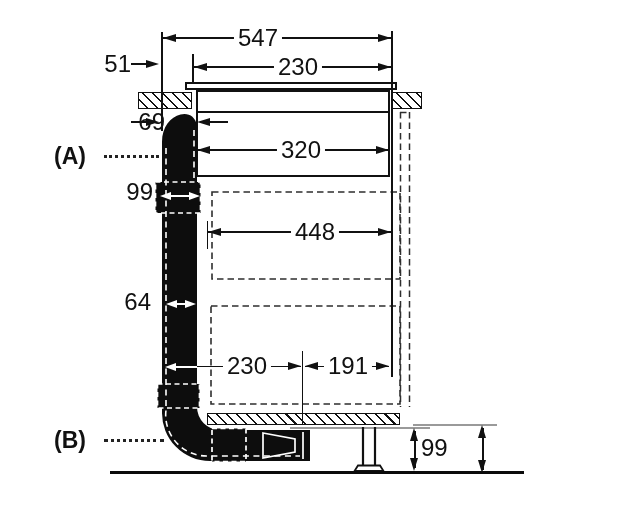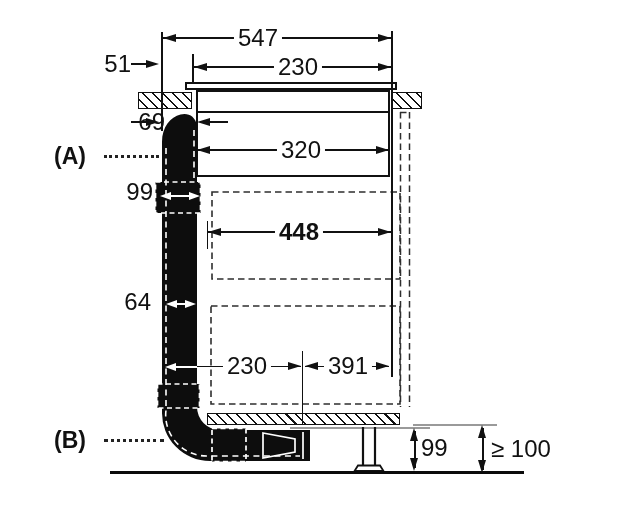--- a/index.html
+++ b/index.html
@@ -90,46 +90,45 @@
   <div class="dim" style="left:301px;top:150px;">320</div>
 
   <div class="wsh" style="left:168px;top:195px;width:24px;"></div>
   <div class="twl" style="left:160px;top:192.2px;"></div>
   <div class="twr" style="left:189px;top:192.2px;"></div>
   <div class="dimr" style="left:153px;top:192px;">99</div>
 
   <div class="hl" style="left:208px;top:231.3px;width:183px;"></div>
   <div class="tl" style="left:208px;top:227.5px;"></div>
   <div class="tr" style="left:378px;top:227.5px;"></div>
-  <div class="dim" style="left:299px;top:232px;font-weight:bold;">448</div>
+  <div class="dim" style="left:315px;top:232px;">448</div>
 
   <div class="wsh" style="left:172px;top:303px;width:16px;"></div>
   <div class="twl" style="left:166px;top:300.2px;"></div>
   <div class="twr" style="left:185px;top:300.2px;"></div>
   <div class="dimr" style="left:151px;top:302px;">64</div>
 
   <div class="wsh" style="left:172px;top:365.6px;width:25px;"></div>
   <div class="twl" style="left:165px;top:362.6px;"></div>
   <div class="hl" style="left:197px;top:366px;width:104px;"></div>
   <div class="tr" style="left:288px;top:362px;"></div>
   <div class="dim" style="left:247px;top:366px;">230</div>
 
   <div class="hl" style="left:305px;top:366px;width:84px;"></div>
   <div class="tl" style="left:305px;top:362px;"></div>
   <div class="tr" style="left:376px;top:362px;"></div>
-  <div class="dim" style="left:348px;top:366px;">391</div>
+  <div class="dim" style="left:348px;top:366px;">191</div>
 
   <div class="vl" style="left:414.3px;top:431px;height:37px;width:1.6px;"></div>
   <div class="tu" style="left:410.3px;top:427.5px;"></div>
   <div class="td" style="left:410.3px;top:458px;"></div>
   <div class="diml" style="left:421px;top:448px;">99</div>
 
   <div class="vl" style="left:482.3px;top:428px;height:42px;width:1.6px;"></div>
   <div class="tu" style="left:478.3px;top:424.8px;"></div>
   <div class="td" style="left:478.3px;top:459.5px;"></div>
-  <div class="diml" style="left:491px;top:449px;">≥ 100</div>
 
   <div class="diml bold" style="left:54px;top:156px;">(A)</div>
   <div class="dot" style="left:104px;top:154.5px;width:55px;"></div>
   <div class="diml bold" style="left:54px;top:440px;">(B)</div>
   <div class="dot" style="left:104px;top:438.5px;width:60px;"></div>
 
 </div>
 
 </body></html>

